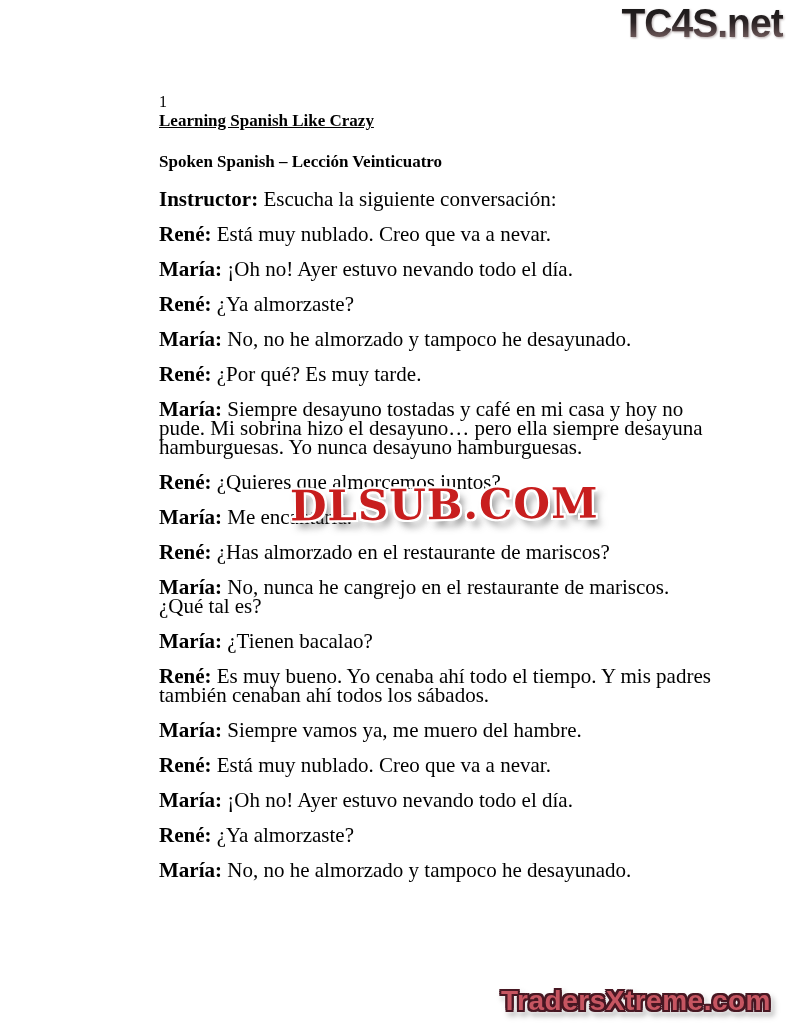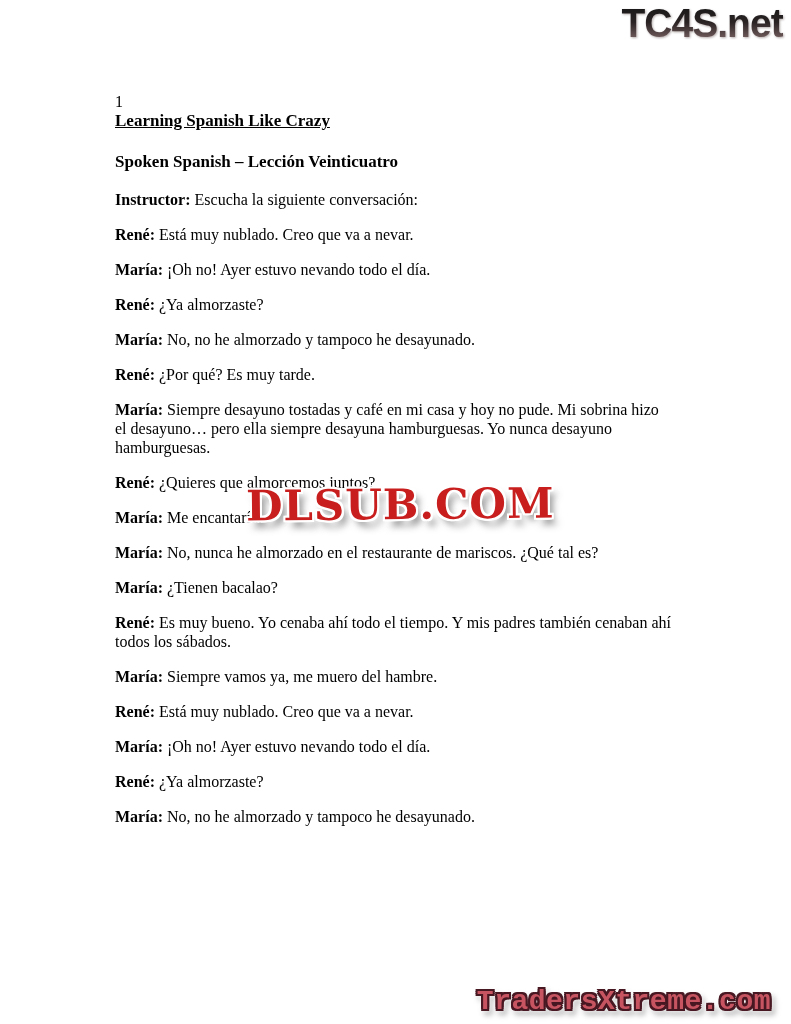--- a/index.html
+++ b/index.html
@@ -18,20 +18,21 @@
     height: 1024px;
     background: var(--bg-color);
     position: relative;
     overflow: hidden;
     font-family: "Liberation Serif", serif;
     color: var(--text-color);
   }
   .page {
     position: absolute;
     inset: 0;
+    margin-left: 44px;
   }
 
   
   .logo-tc4s {
     position: absolute;
     top: 0px;
     right: 8px;
     font-family: "Liberation Sans", sans-serif;
     font-weight: bold;
     font-size: 41px;
@@ -65,21 +66,21 @@
     text-decoration: underline;
   }
   .doc-subtitle {
     font-size: 17px;
     line-height: 20px;
     font-weight: bold;
     margin: 0 0 18px 0;
     font-family: Liberation Serif, serif;
   }
   .dialog-line {
-    font-size: 16px;
+    font-size: 21px;
     line-height: 19px;
     margin: 0 0 16px 0;
   }
   .speaker { font-weight: bold; }
 
   
   .watermark-dlsub {
     position: absolute;
     left: 246px;
     top: 482px;
@@ -96,21 +97,21 @@
        0   -2px 0 #fff,  0    2px 0 #fff,
        5px  7px 7px rgba(60,60,60,0.55);
     transform: rotate(-0.6deg);
   }
 
   
   .logo-traders {
     position: absolute;
     right: 20px;
     bottom: 7px;
-    font-family: Liberation Mono, monospace;
+    font-family: Liberation Sans, sans-serif;
     font-weight: bold;
     font-size: 28px;
     letter-spacing: 0.5px;
     color: var(--traders-fill);
     text-shadow:
       -2px -2px 0 var(--traders-outline),  2px -2px 0 var(--traders-outline),
       -2px  2px 0 var(--traders-outline),  2px  2px 0 var(--traders-outline),
       -2px  0   0 var(--traders-outline),  2px  0   0 var(--traders-outline),
        0   -2px 0 var(--traders-outline),  0    2px 0 var(--traders-outline);
     filter: drop-shadow(0 0 2px #ffffff) drop-shadow(3px 4px 2px #c9c9c9);
@@ -140,22 +141,23 @@
   <p class="dialog-line"><span class="speaker">María:</span> <span class="speech">No, no he almorzado y tampoco he desayunado.</span></p>
 
   <p class="dialog-line"><span class="speaker">René:</span> <span class="speech">¿Por qué? Es muy tarde.</span></p>
 
   <p class="dialog-line"><span class="speaker">María:</span> <span class="speech">Siempre desayuno tostadas y café en mi casa y hoy no pude. Mi sobrina hizo el desayuno… pero ella siempre desayuna hamburguesas. Yo nunca desayuno hamburguesas.</span></p>
 
   <p class="dialog-line"><span class="speaker">René:</span> <span class="speech">¿Quieres que almorcemos juntos?</span></p>
 
   <p class="dialog-line"><span class="speaker">María:</span> <span class="speech">Me encantaría.</span></p>
 
+  <p class="dialog-line"><span class="speaker">René:</span> <span class="speech">¿Has almorzado en el restaurante de mariscos?</span></p>
 
-  <p class="dialog-line"><span class="speaker">María:</span> <span class="speech">No, nunca he almorzado en el restaurante de mariscos. ¿Qué tal es?</span></p>
+  <p class="dialog-line"><span class="speaker">María:</span> <span class="speech">No, nunca he cangrejo en el restaurante de mariscos. ¿Qué tal es?</span></p>
 
   <p class="dialog-line"><span class="speaker">María:</span> <span class="speech">¿Tienen bacalao?</span></p>
 
   <p class="dialog-line"><span class="speaker">René:</span> <span class="speech">Es muy bueno. Yo cenaba ahí todo el tiempo. Y mis padres también cenaban ahí todos los sábados.</span></p>
 
 
   <p class="dialog-line"><span class="speaker">María:</span> <span class="speech">Siempre vamos ya, me muero del hambre.</span></p>
 
 
   <p class="dialog-line"><span class="speaker">René:</span> <span class="speech">Está muy nublado. Creo que va a nevar.</span></p>

